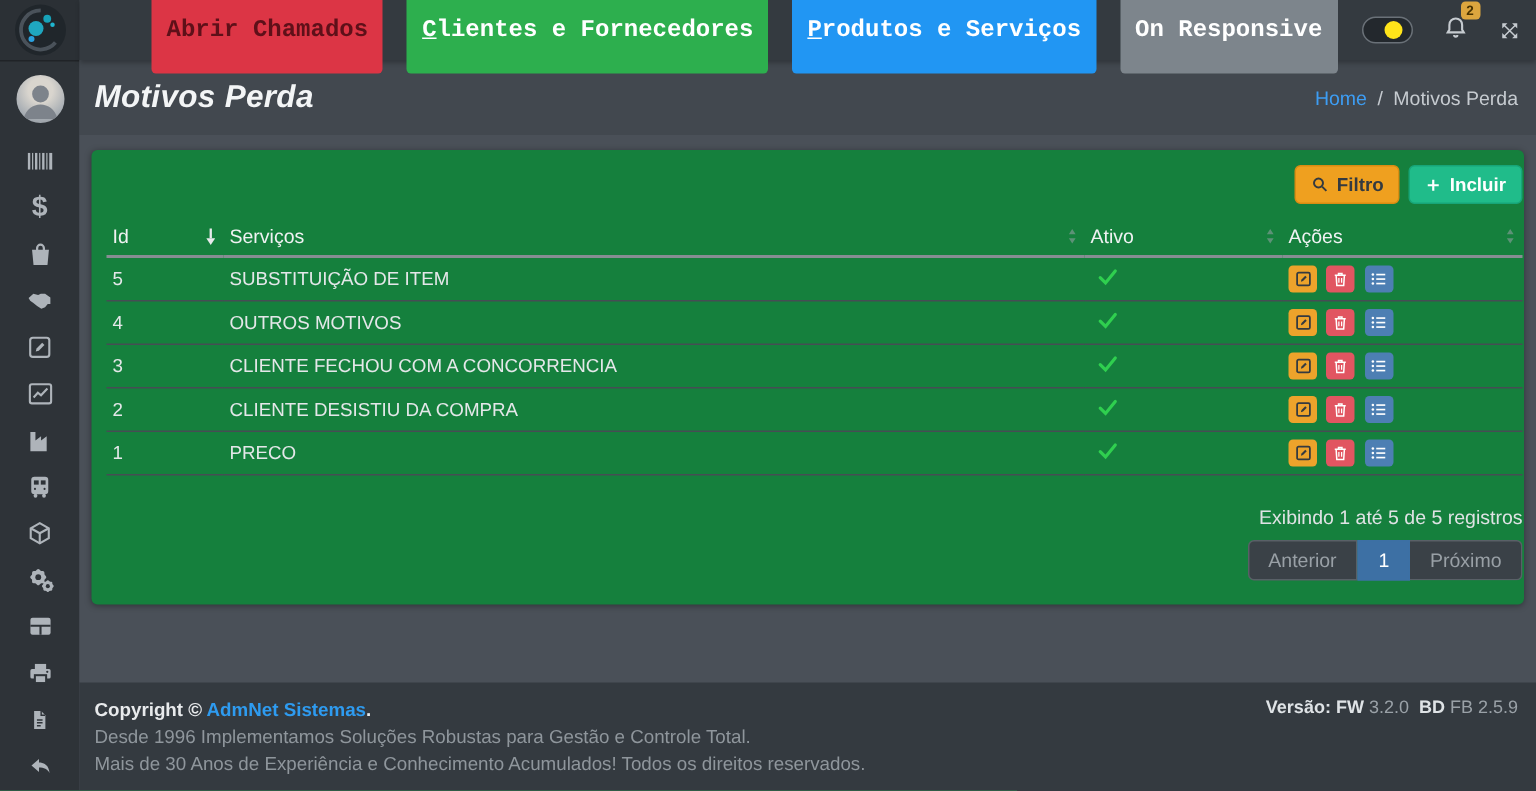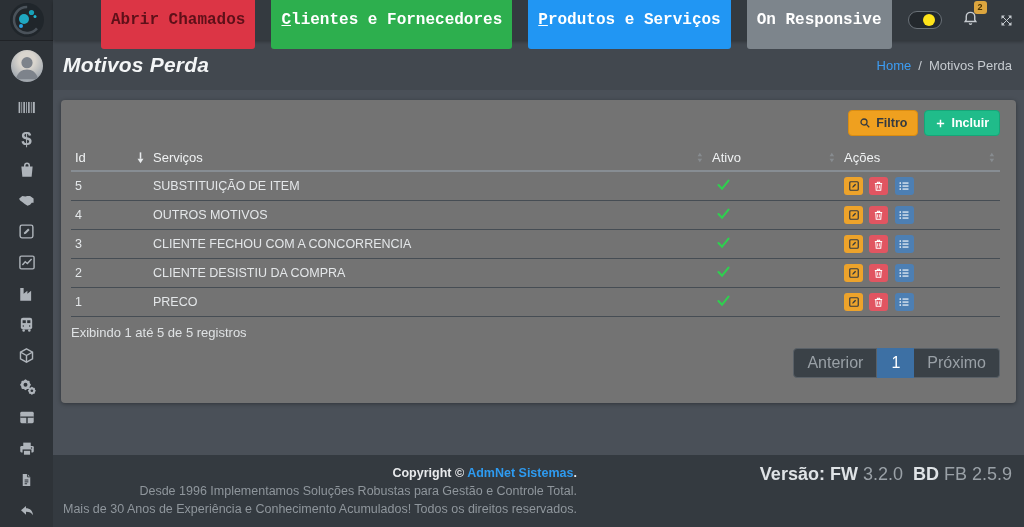--- a/index.html
+++ b/index.html
@@ -42,22 +42,22 @@
            font-weight:bold; padding:1px 4px; border-radius:3px; line-height:1.2; }
   .expand { color:#c6cbd0; cursor:pointer; display:flex; }
 
   .content-header { height:50px; flex-shrink:0; background:#42484f; display:flex; align-items:center;
                     justify-content:space-between; padding:0 12px 0 10px; }
   .page-title { font-size:21px; font-weight:bold; font-style:italic; color:#f3f5f6; letter-spacing:.2px; }
   .breadcrumb { font-size:13px; color:#c6cbd0; display:flex; gap:7px; align-items:center;padding-left:24px; }
   .breadcrumb a { color:#3d9df3; text-decoration:none; cursor:pointer; }
 
   .content { flex:1; background:#4a5058; padding:10px 8px 0 8px; }
-  .card { background:#737373; border-radius:4px; box-shadow:0 1px 4px rgba(0,0,0,.35);
-          height:303px; padding:10px 16px 0 10px; }
+  .card { background:#15803d; border-radius:4px; box-shadow:0 1px 4px rgba(0,0,0,.35);
+          height:303px; padding:10px 1px 0 10px; }
 
   .row-actions { display:flex; justify-content:flex-end; gap:6px; height:26px; }
   .btn-sm { font-family:inherit; font-size:12.5px; font-weight:bold; border-radius:4px; cursor:pointer;
             display:inline-flex; align-items:center; gap:5px; padding:0 10px; }
   .btn-filter { background:#efa01f; border:1px solid #d98c12; color:#343a40; }
   .btn-add    { background:#20bc8a; border:1px solid #17a578; color:#ffffff; }
 
   .row-toolbar { display:flex; justify-content:space-between; align-items:center; margin-top:8px; height:26px; }
   .btn-group { display:flex; border-radius:4px; overflow:hidden; }
   .grp-btn { font-family:inherit; background:#70777d; border:none; border-right:1px solid #5f666c;
@@ -81,35 +81,35 @@
   .col-id { width:78px; } .col-ativo { width:132px; } .col-acoes { width:160px; }
   .sort { color:#99a1a8; opacity:.55; display:flex; }
   .sort-active { color:#e7eaec; opacity:1; display:flex; }
   .check { display:inline-flex; margin-left:4px; }
   .act-btn { width:19px; height:18px; border-radius:3px; border:none; cursor:pointer;
              display:inline-flex; align-items:center; justify-content:center; margin-right:3px; }
   .act-edit { background:#eda32b; color:#343a40; }
   .act-del  { background:#e15561; color:#ffffff; }
   .act-list { background:#4d7fb3; color:#ffffff; }
 
-  .summary { margin-top:8px; font-size:13px; color:#dfe2e4; }
+  .summary { margin-top:20px; font-size:13px; color:#dfe2e4;text-align:right; }
   .pg-row { display:flex; justify-content:flex-end; margin-top:8px; }
   .pg { display:flex; }
-  .pg-item { font-size:16px; padding:5px 13px; border:1px solid #596067; background:#3a4147;
+  .pg-item { font-size:13px; padding:5px 13px; border:1px solid #596067; background:#3a4147;
              color:#99a0a6; cursor:pointer; }
   .pg-item.first { border-radius:4px 0 0 4px; }
   .pg-item.last  { border-radius:0 4px 4px 0; border-left:none; }
   .pg-item.active { background:#3d70a4; border-color:#3d70a4; color:#fff; }
 
   .footer { height:72px; flex-shrink:0; background:#343a40; display:flex; justify-content:space-between;
-            padding:9px 12px 0 10px;text-align:right; }
+            padding:9px 12px 0 10px; }
   .f-left { font-size:12.5px; line-height:1.45; color:#8f969c; }
   .f-line1 { color:#e8eaec; font-weight:bold; }
   .f-line1 a { color:#2e9bf0; text-decoration:none; cursor:pointer; }
-  .f-right { font-size:18px; color:#9aa1a7; white-space:nowrap; }
+  .f-right { font-size:12px; color:#9aa1a7; white-space:nowrap; }
   .f-right b { color:#dfe3e6; }
 </style>
 </head>
 <body>
 
 <div class="app">
 
   <aside class="sidebar">
     <div class="brand">
       <div class="logo-circle">

